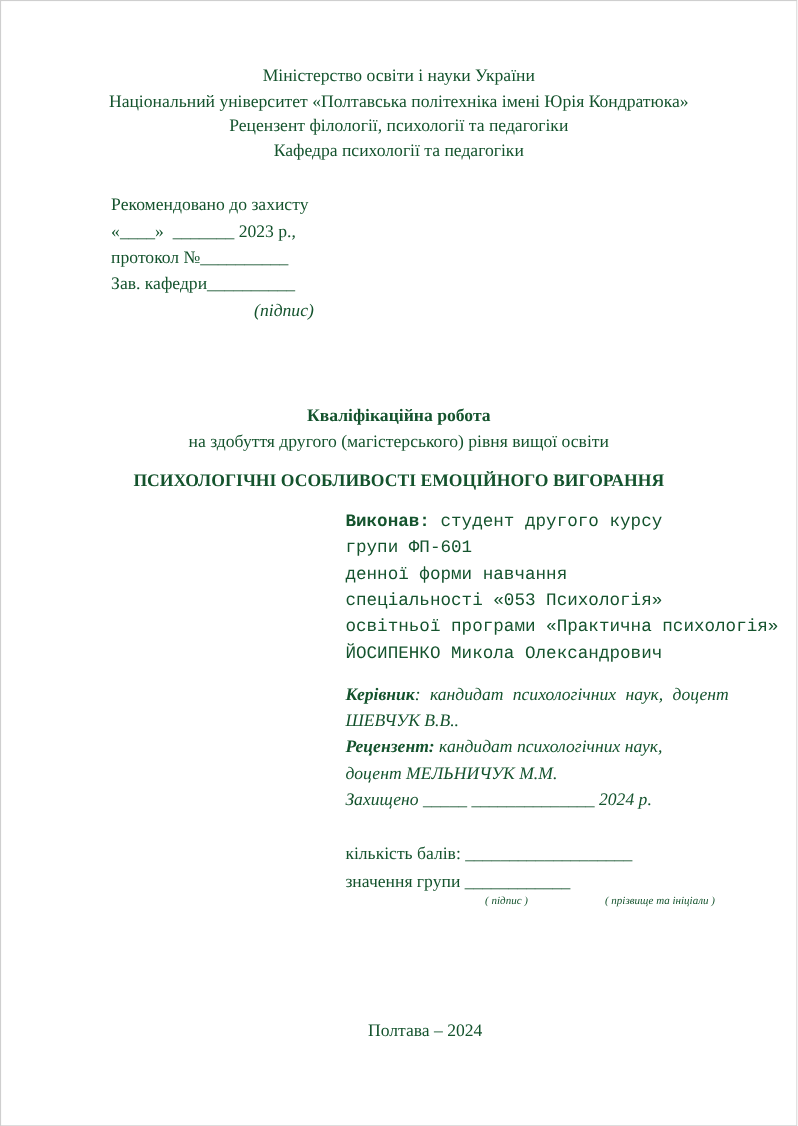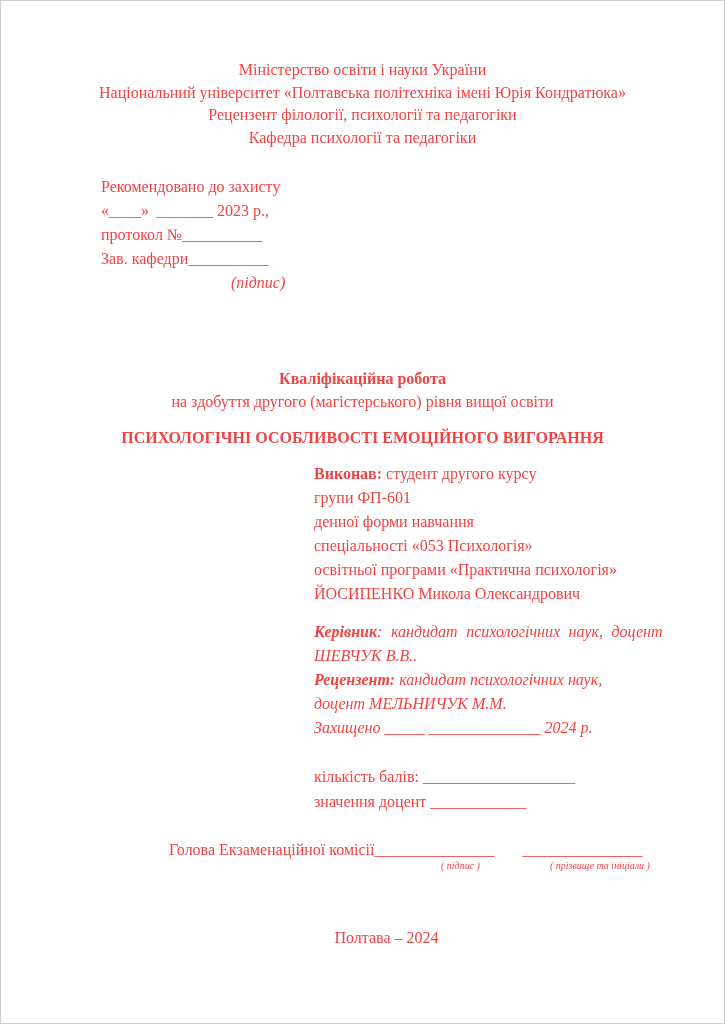--- a/index.html
+++ b/index.html
@@ -6,32 +6,32 @@
   .page {
     position: relative;
     width: 723px;
     height: 1022px;
     margin: 0 auto;
     background: #ffffff;
     border: 1px solid #cfcfcf;
     box-sizing: content-box;
     font-family: "Liberation Serif", "DejaVu Serif", serif;
     font-size: 16px;
-    color: #ef4444;
+    color: #14532d;
     overflow: hidden;
   }
   [data-bind] { white-space: pre-wrap; }
   .center { text-align: center; }
   .b { font-weight: bold; }
   .header { padding-top: 58px; line-height: 22.5px; }
   .approval { margin: 26px 0 0 100px; line-height: 24px; }
   .sig-note { margin-left: 130px; font-style: italic; }
   .qual { margin-top: 72px; line-height: 23px; }
   .thesis-title { margin-top: 13px; line-height: 23px; font-weight: bold; }
-  .author-block { margin: 13px 0 0 313px; line-height: 24px; }
+  .author-block { margin: 13px 0 0 313px; line-height: 24px; font-family: Liberation Mono, monospace; }
   .supervisor-block { margin: 14px 0 0 313px; width: 352px; line-height: 24px; font-style: italic; }
   .spread { word-spacing: 4.5px; }
   .grades { margin: 24px 0 0 313px; line-height: 25px; }
   .committee { margin: 26px 0 0 168px; line-height: 20px; }
   .committee .gap { display: inline-block; width: 28px; }
   .committee-notes { font-size: 10px; font-style: italic; line-height: 12px; }
   .committee-notes .note1 { margin-left: 440px; }
   .committee-notes .note2 { margin-left: 70px; }
   .footer { position: absolute; left: 0; right: 0; top: 928px; margin-left: 48px; }
 </style>
@@ -76,21 +76,20 @@
   <div class="supervisor-block">
     <div class="spread"><span class="b" data-bind="supervisor.label">Керівник</span><span data-bind="supervisor.line1_rest">: кандидат психологічних наук, доцент</span></div>
     <div data-bind="supervisor.line2">ШЕВЧУК В.В..</div>
     <div><span class="b" data-bind="supervisor.reviewer_label">Рецензент:</span><span data-bind="supervisor.reviewer_rest"> кандидат психологічних наук,</span></div>
     <div data-bind="supervisor.reviewer_line2">доцент МЕЛЬНИЧУК М.М.</div>
     <div data-bind="supervisor.defended">Захищено _____ ______________ 2024 р.</div>
   </div>
 
   <div class="grades">
     <div data-bind="grades.points">кількість балів: ___________________</div>
-    <div data-bind="grades.mark">значення доцент ____________</div>
+    <div data-bind="grades.mark">значення групи ____________</div>
   </div>
 
-  <div class="committee"><span data-bind="committee.line">Голова Екзаменаційної комісії_______________</span><span class="gap"></span><span data-bind="committee.blank2">_______________</span></div>
   <div class="committee-notes"><span class="note1" data-bind="committee.note1">( підпис )</span><span class="note2" data-bind="committee.note2">( прізвище та ініціали )</span></div>
 
   <div class="footer center" data-bind="footer.city_year">Полтава – 2024</div>
 
 </div>
 
 </body></html>

